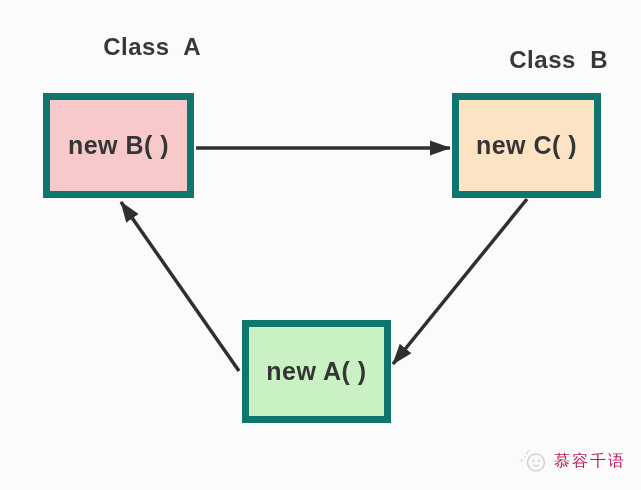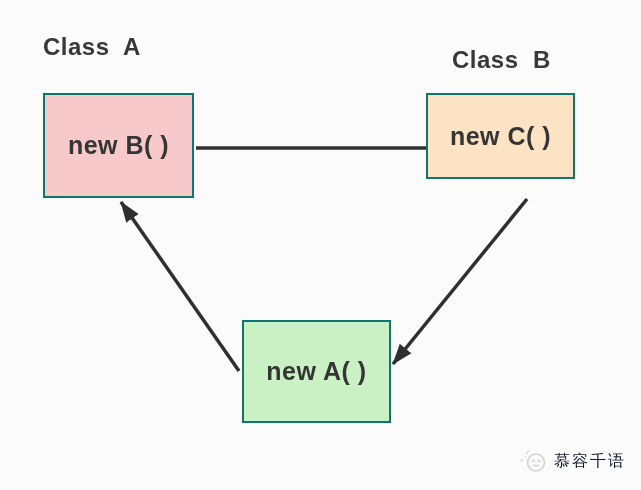--- a/index.html
+++ b/index.html
@@ -20,42 +20,42 @@
     left: 0;
     top: 0;
     width: 641px;
     height: 490px;
   }
   .node-label {
     position: absolute;
     font-size: 24px;
     font-weight: bold;
     color: #383838;
-    text-align: left;
+    text-align: right;
     white-space: pre;
     line-height: 26px;
     letter-spacing: 0.5px;
   }
   .node-box {
     position: absolute;
     box-sizing: border-box;
-    border: 2px solid #0f766e;
+    border: 7px solid #0f766e;
     display: flex;
     align-items: center;
     justify-content: center;
     font-size: 25px;
     font-weight: bold;
     color: #353535;
     white-space: pre;
     letter-spacing: 0.5px;
   }
   #label-a { left: 43px;  top: 34px;  width: 158px; }
   #box-a   { left: 43px;  top: 93px;  width: 151px; height: 105px; background: #f8c9cb; }
   #label-b { left: 452px; top: 47px;  width: 156px; }
-  #box-b   { left: 426px; top: 93px;  width: 149px; height: 86px; background: #fbe3c3; }
+  #box-b   { left: 452px; top: 93px;  width: 149px; height: 105px; background: #fbe3c3; }
   #box-c   { left: 242px; top: 320px; width: 149px; height: 103px; background: #c9f1c3; text-align: right; }
   #label-c { left: 242px; top: 439px; width: 149px; }
   .watermark {
     position: absolute;
     right: 15px;
     bottom: 15px;
     display: flex;
     align-items: center;
     gap: 5px;
     font-size: 16px;
@@ -80,21 +80,21 @@
   </svg>
 
   <div class="node-label" id="label-a">Class  A</div>
   <div class="node-box" id="box-a" style="background: rgb(248, 201, 203);">new B( )</div>
 
   <div class="node-label" id="label-b">Class  B</div>
   <div class="node-box" id="box-b" style="background: rgb(251, 227, 195);">new C( )</div>
 
   <div class="node-box" id="box-c" style="background: rgb(201, 241, 195);">new A( )</div>
 
-  <div class="watermark" style="color: #0f172a;">
+  <div class="watermark" style="color: #be185d;">
     <svg width="30" height="28" viewBox="0 0 30 28" xmlns="http://www.w3.org/2000/svg">
       <circle cx="17" cy="15.5" r="8.5" fill="none" stroke="#d2d2d2" stroke-width="1.6"></circle>
       <circle cx="14.3" cy="13.8" r="1.3" fill="#d2d2d2"></circle>
       <circle cx="20" cy="13.8" r="1.3" fill="#d2d2d2"></circle>
       <path d="M14 17.8 q3.2 2.4 6.4 0" fill="none" stroke="#d2d2d2" stroke-width="1.3"></path>
       <path d="M7.5 7.5 Q8.2 4.5 10.5 3.2" fill="none" stroke="#dcdcdc" stroke-width="1.4"></path>
       <path d="M4.2 12.5 Q2.2 12.8 1.2 14.4" fill="none" stroke="#dcdcdc" stroke-width="1.4"></path>
       <circle cx="6.2" cy="9.8" r="0.9" fill="#dcdcdc"></circle>
     </svg>
     <span>慕容千语</span>

